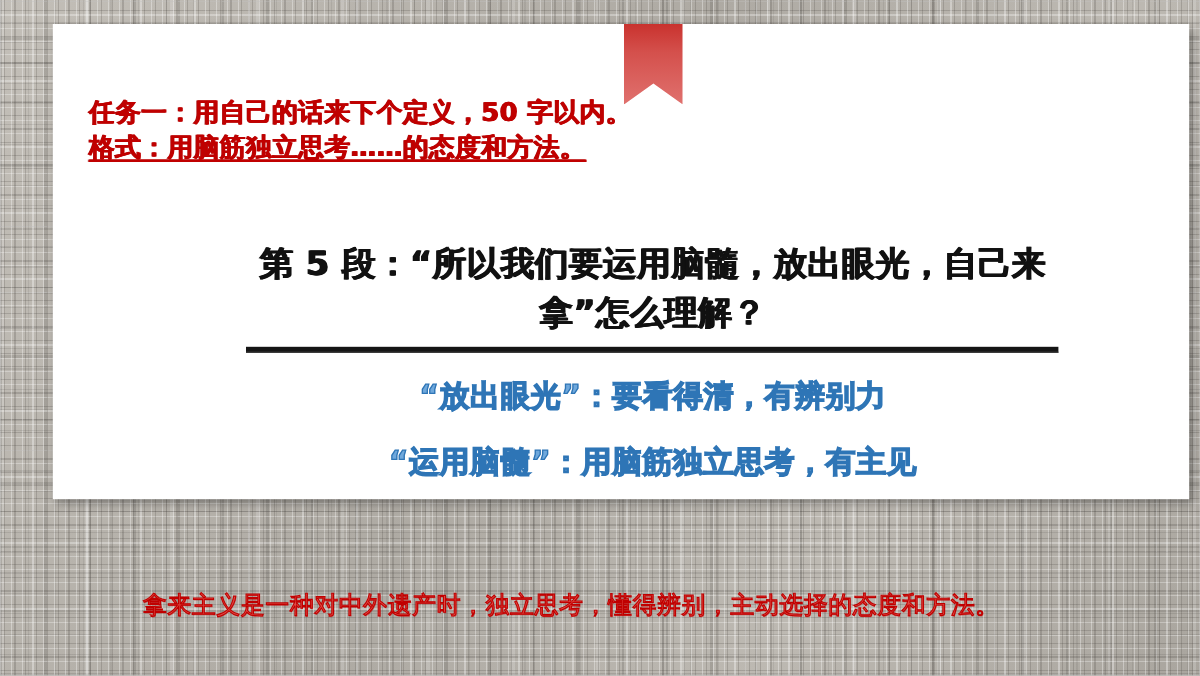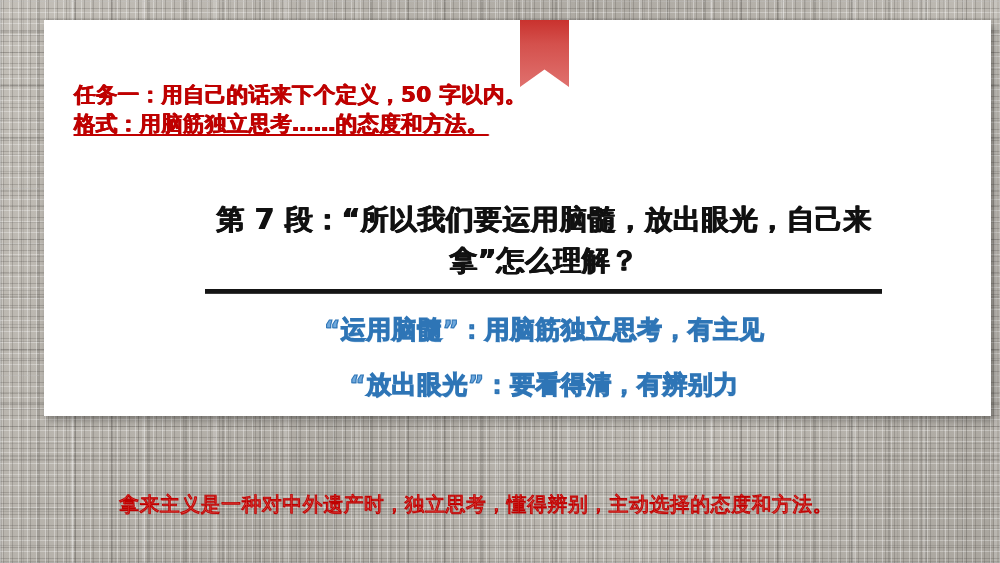--- a/index.html
+++ b/index.html
@@ -178,25 +178,25 @@
 
   <div class="card">
 
     <div class="ribbon"></div>
 
     <div class="task-block">
       <div class="task-line">任务一：用自己的话来下个定义，50 字以内。</div>
       <div class="task-line underlined">格式：用脑筋独立思考……的态度和方法。</div>
     </div>
 
-    <div class="heading">第 7 段：“所以我们要运用脑髓，放出眼光，自己来拿”怎么理解？</div>
+    <div class="heading">第 5 段：“所以我们要运用脑髓，放出眼光，自己来拿”怎么理解？</div>
 
     <div class="divider"></div>
 
     <div class="blue-block">
+      <div class="blue-line">“放出眼光”：要看得清，有辨别力</div>
       <div class="blue-line">“运用脑髓”：用脑筋独立思考，有主见</div>
-      <div class="blue-line">“放出眼光”：要看得清，有辨别力</div>
     </div>
 
     <div class="conclusion">拿来主义是一种对中外遗产时，独立思考，懂得辨别，主动选择的态度和方法。</div>
 
   </div>
 </div>
 
 </body></html>

